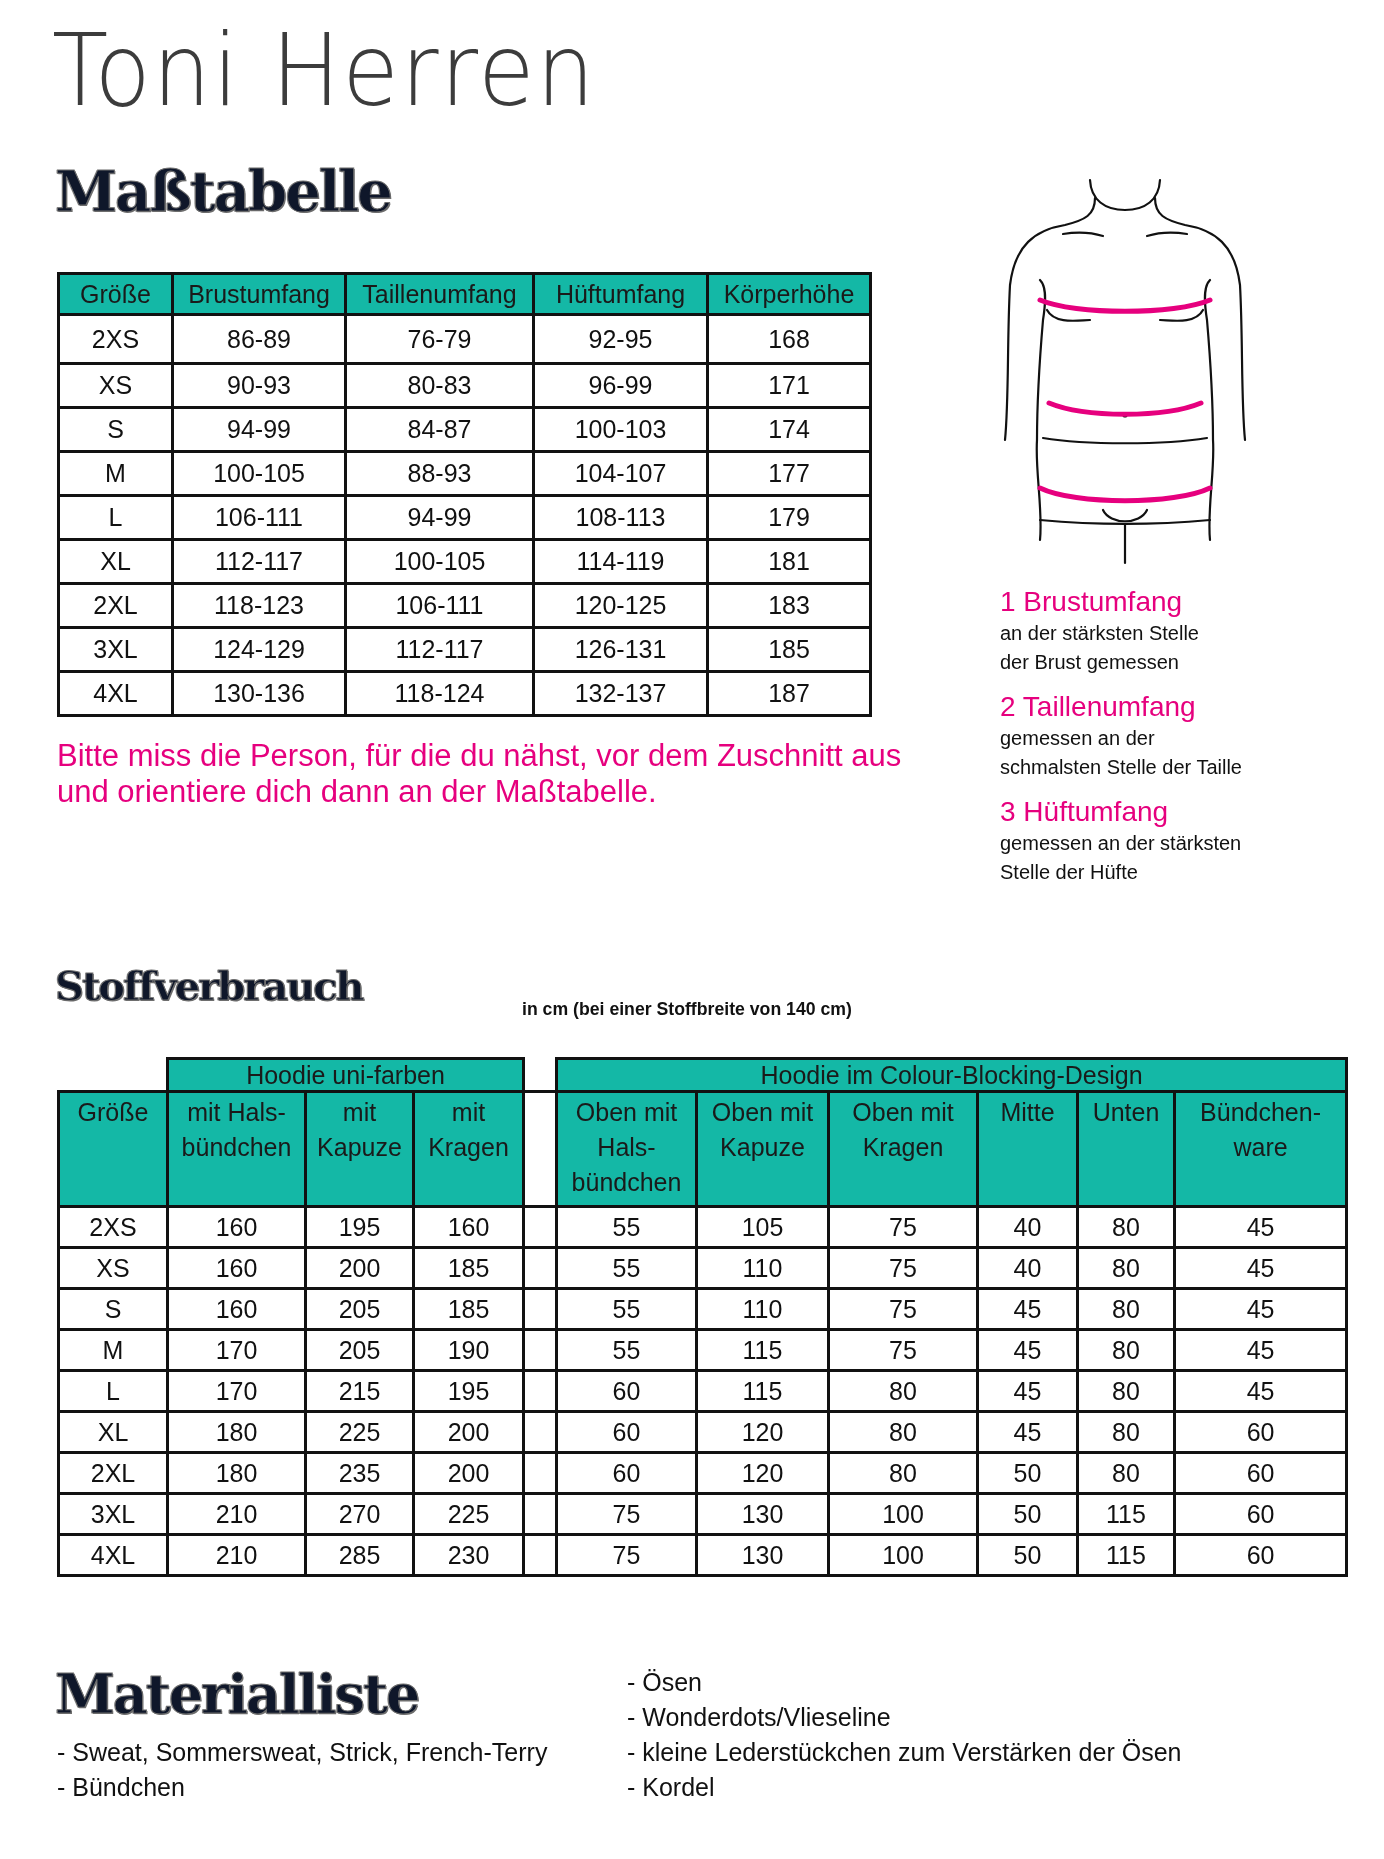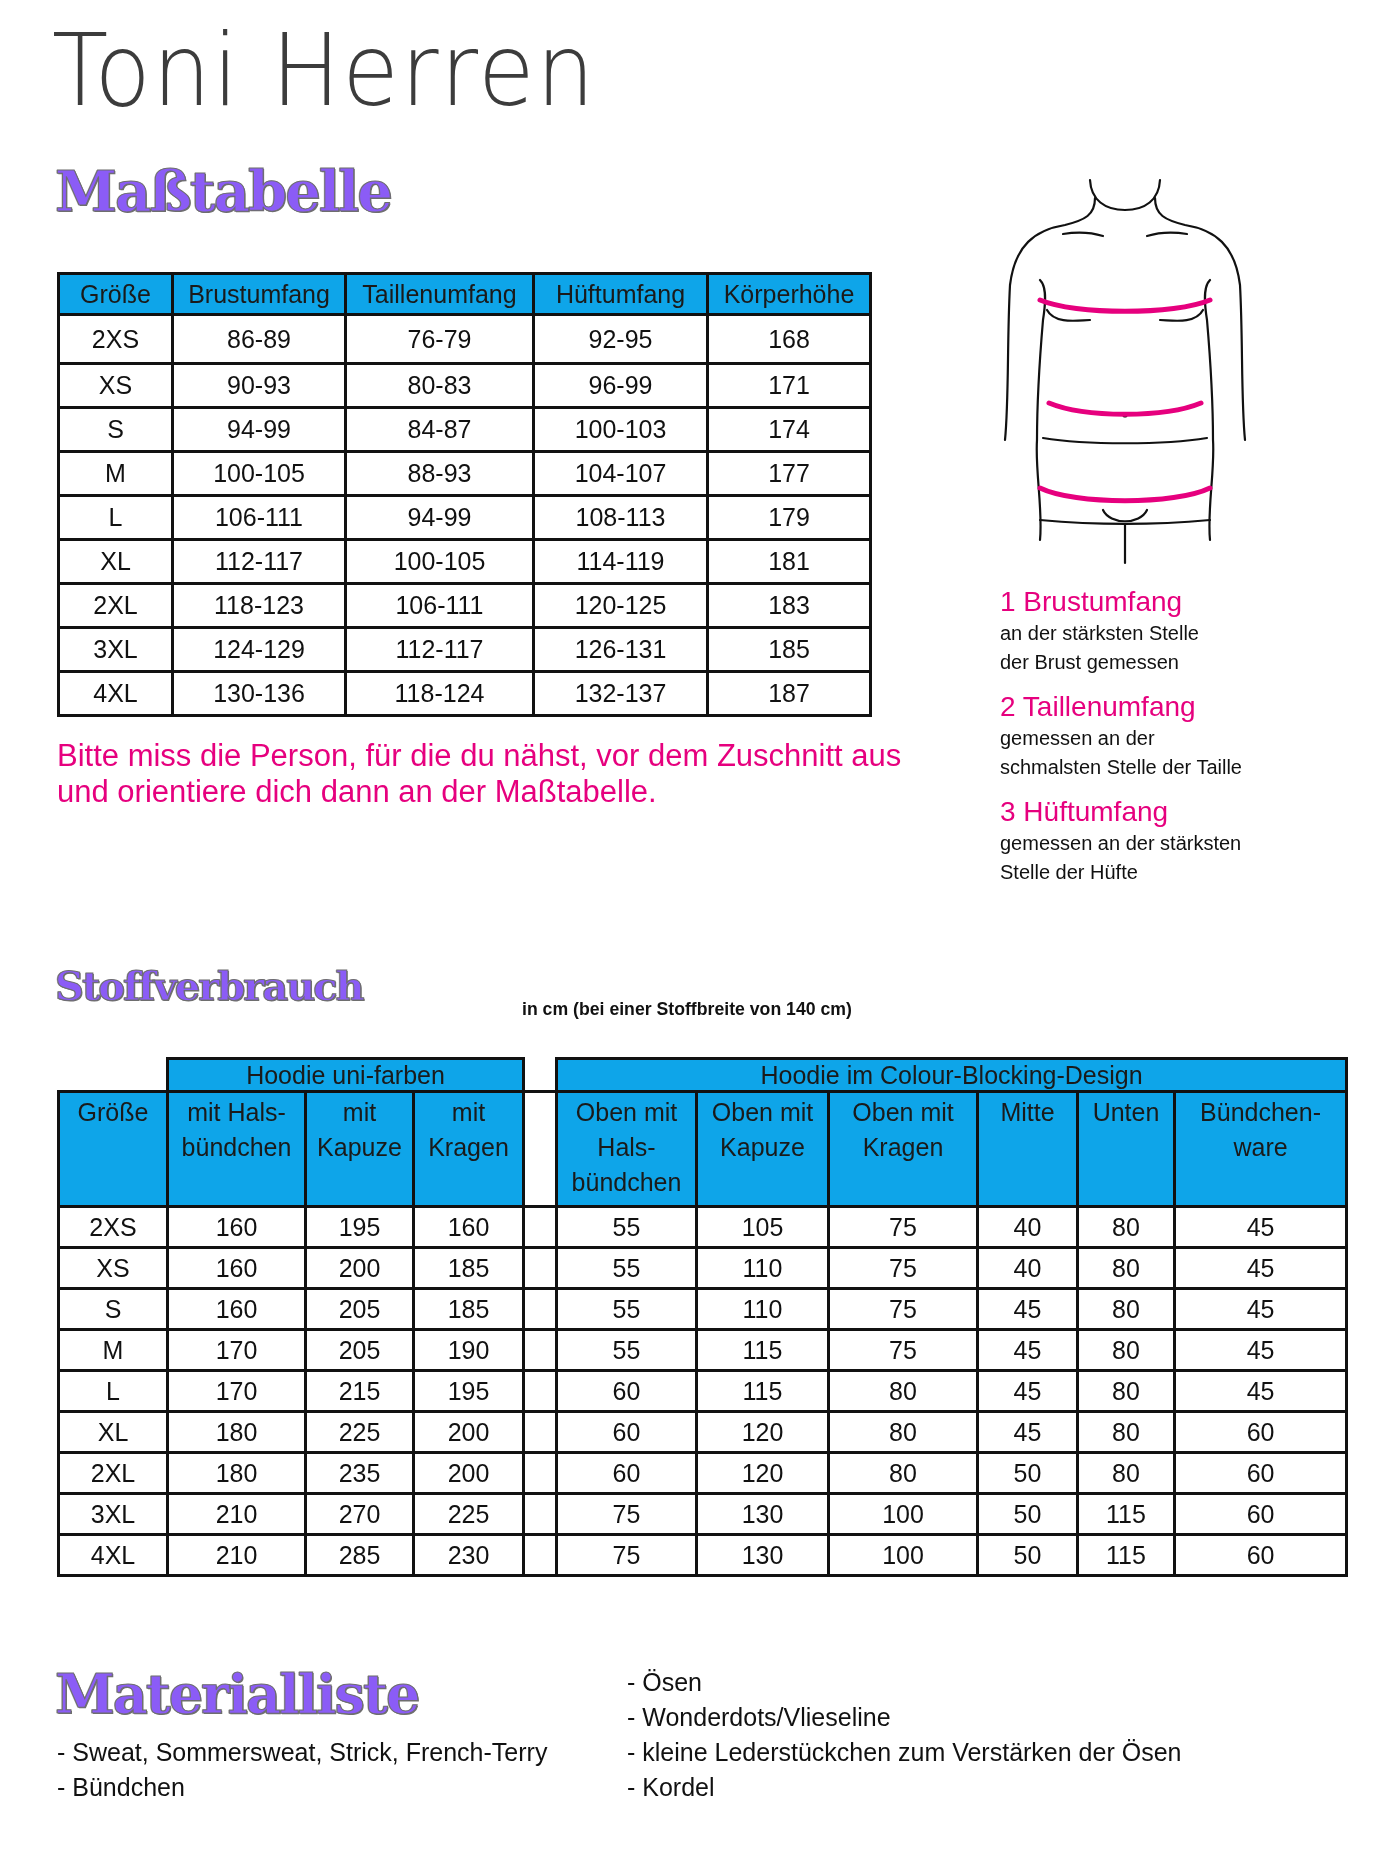--- a/index.html
+++ b/index.html
@@ -1,26 +1,26 @@
 <!DOCTYPE html>
 <html><head>
 <meta charset="utf-8">
 <style>
   html,body{margin:0;padding:0;background:#fff;}
   body{width:1384px;height:1859px;position:relative;overflow:hidden;font-family:"Liberation Sans","DejaVu Sans",sans-serif;color:#111;}
   .abs{position:absolute;}
   #title{left:52px;top:12px;font-family:"DejaVu Sans",sans-serif;font-weight:200;font-size:100px;color:#3c3c3c;letter-spacing:2px;-webkit-text-stroke:0;font-stretch:condensed;transform:scaleX(0.92);transform-origin:left top;}
-  .sketch{font-family:"DejaVu Serif","Liberation Serif",serif;font-weight:bold;color:#8b5cf6;letter-spacing:-2px;text-shadow:1px 1px 0 #6f6f6f,-1px 0 0 #b8b8b8;text-align:center;-webkit-text-stroke:1px #6e6e6e;}
+  .sketch{font-family:"DejaVu Serif","Liberation Serif",serif;font-weight:bold;color:#0f172a;letter-spacing:-2px;text-shadow:1px 1px 0 #6f6f6f,-1px 0 0 #b8b8b8;text-align:center;-webkit-text-stroke:1px #6e6e6e;}
   #h-mass{left:55px;top:158px;font-size:56px;}
   #h-stoff{left:55px;top:962px;font-size:40px;}
   #h-mat{left:55px;top:1662px;font-size:54px;}
   #stoff-note{left:522px;top:998px;font-size:19px;font-weight:bold;color:#111;font-family:"Liberation Sans",sans-serif;transform:scaleX(0.93);transform-origin:left;}
   table{border-collapse:collapse;position:absolute;table-layout:fixed;}
   td,th{border:3px solid #111;text-align:center;font-family:"Liberation Sans Narrow","Liberation Sans",sans-serif;font-weight:normal;font-size:25px;padding:0;color:#111;}
-  th{background:#0ea5e9;color:#1a1a1a;vertical-align:top;}
+  th{background:#14b8a6;color:#1a1a1a;vertical-align:top;}
   #t1{left:57px;top:272px;width:812px;}
   #t1 th{height:38px;vertical-align:middle;}
   #t1 td{height:41px;}
   #t1 tr.first td{height:46px;}
   #t2{left:57px;top:1057px;width:1288px;}
   #t2 th{line-height:35px;}
   #t2 .grp{height:30px;line-height:30px;vertical-align:middle;}
   #t2 .sub{height:110px;padding-top:2px;}
   #t2 td{height:38px;}
   #t2 .gap{background:#fff;border-top:none;border-bottom:3px solid #111;}

